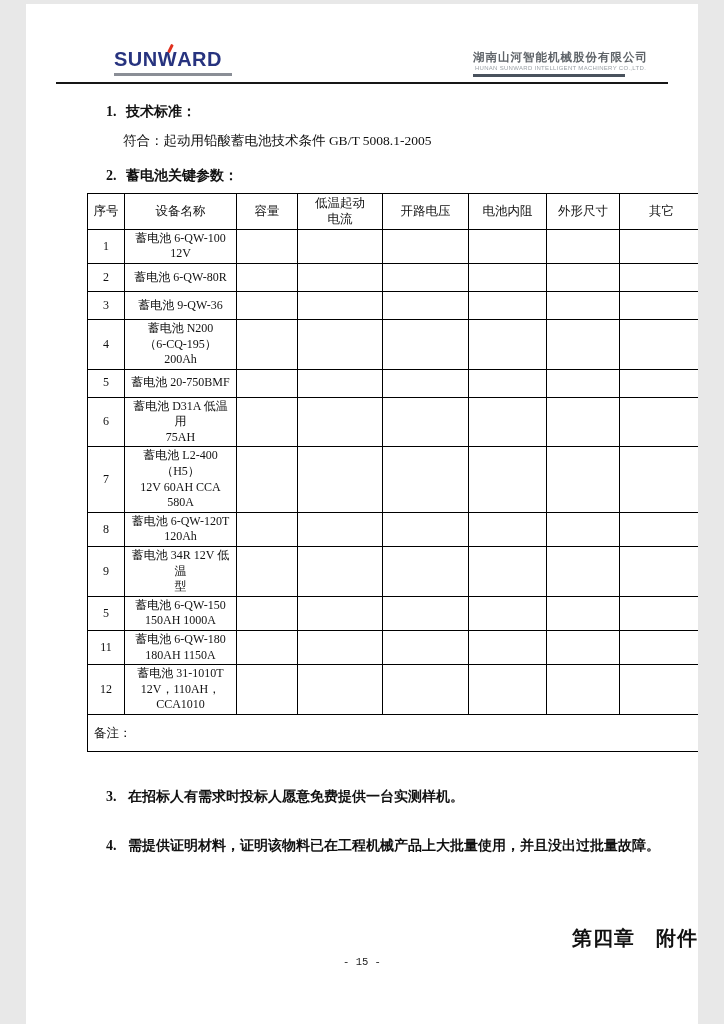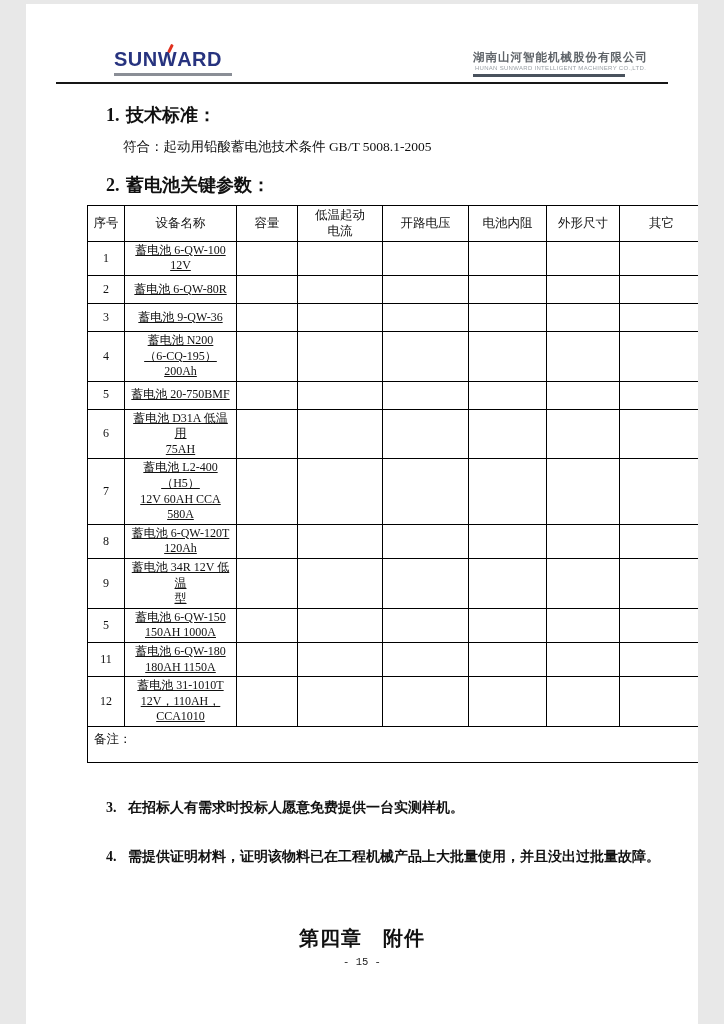--- a/index.html
+++ b/index.html
@@ -75,21 +75,21 @@
   
   .doc-title {
     margin-top: 6px;
     text-align: center;
     font-size: 21px;
     font-weight: bold;
     letter-spacing: 1px;
   }
   .sec-heading {
     margin: 19px 0 0 80px;
-    font-size: 18px;
+    font-size: 14px;
     font-weight: bold;
   }
   .sec-num { display: inline-block; min-width: 20px; }
   .sec-body {
     margin: 11px 0 0 97px;
     font-size: 13.5px;
   }
   .sec-heading-2 { margin-top: 17px; }
 
   table.params {
@@ -104,26 +104,26 @@
     text-align: center;
     vertical-align: middle;
     padding: 1px 3px;
     line-height: 1.3;
     font-weight: normal;
     height: 28px;
     white-space: pre-line;
     overflow: hidden;
   }
   table.params th { font-size: 12.5px; height: 33px; }
-  table.params td.name-cell { font-size: 12px; text-decoration: underline; }
+  table.params td.name-cell { font-size: 12px; }
   table.params td.remark-cell {
     text-align: left;
     vertical-align: top;
     height: 36px;
-    padding: 4px 6px;
+    padding: 10px 6px;
     font-size: 12.5px;
   }
   col.c-no   { width: 37px; }
   col.c-name { width: 112px; }
   col.c-cap  { width: 61px; }
   col.c-cur  { width: 85px; }
   col.c-vol  { width: 86px; }
   col.c-res  { width: 78px; }
   col.c-dim  { width: 73px; }
   col.c-oth  { width: 84px; }
@@ -135,21 +135,21 @@
     line-height: 1.7;
     display: flex;
   }
   .item-3 { margin-top: 33px; }
   .item-4 { margin-top: 25px; width: 600px; }
   .item .sec-num { flex: 0 0 22px; }
 
   .next-chapter {
     position: absolute;
     top: 921px; left: 0; right: 0;
-    text-align: center;
+    text-align: right;
     font-size: 20px;
     font-weight: bold;
     letter-spacing: 1px;
   }
   .page-number {
     position: absolute;
     top: 952px; left: 0; right: 0;
     text-align: center;
     font-family: Liberation Mono, monospace;
     font-size: 10.5px;

